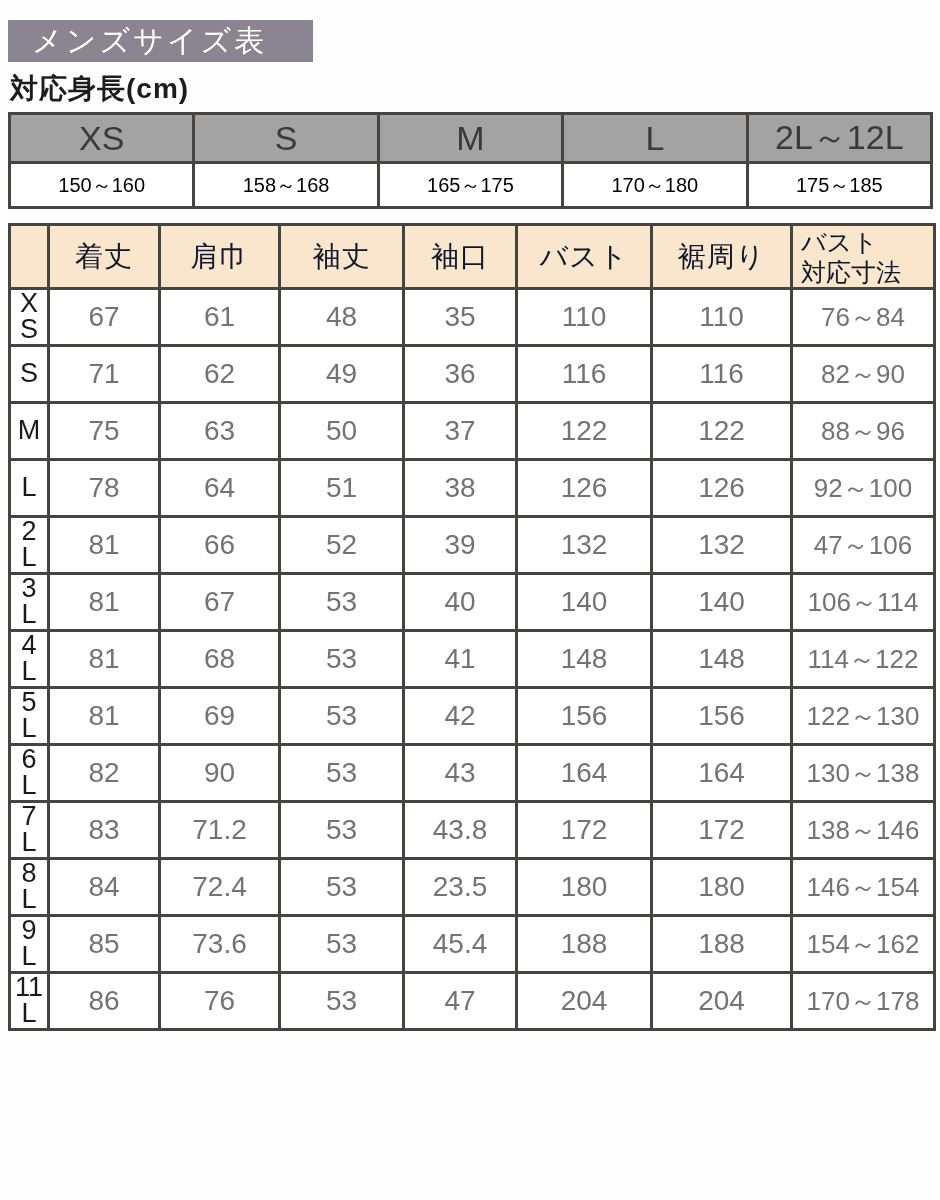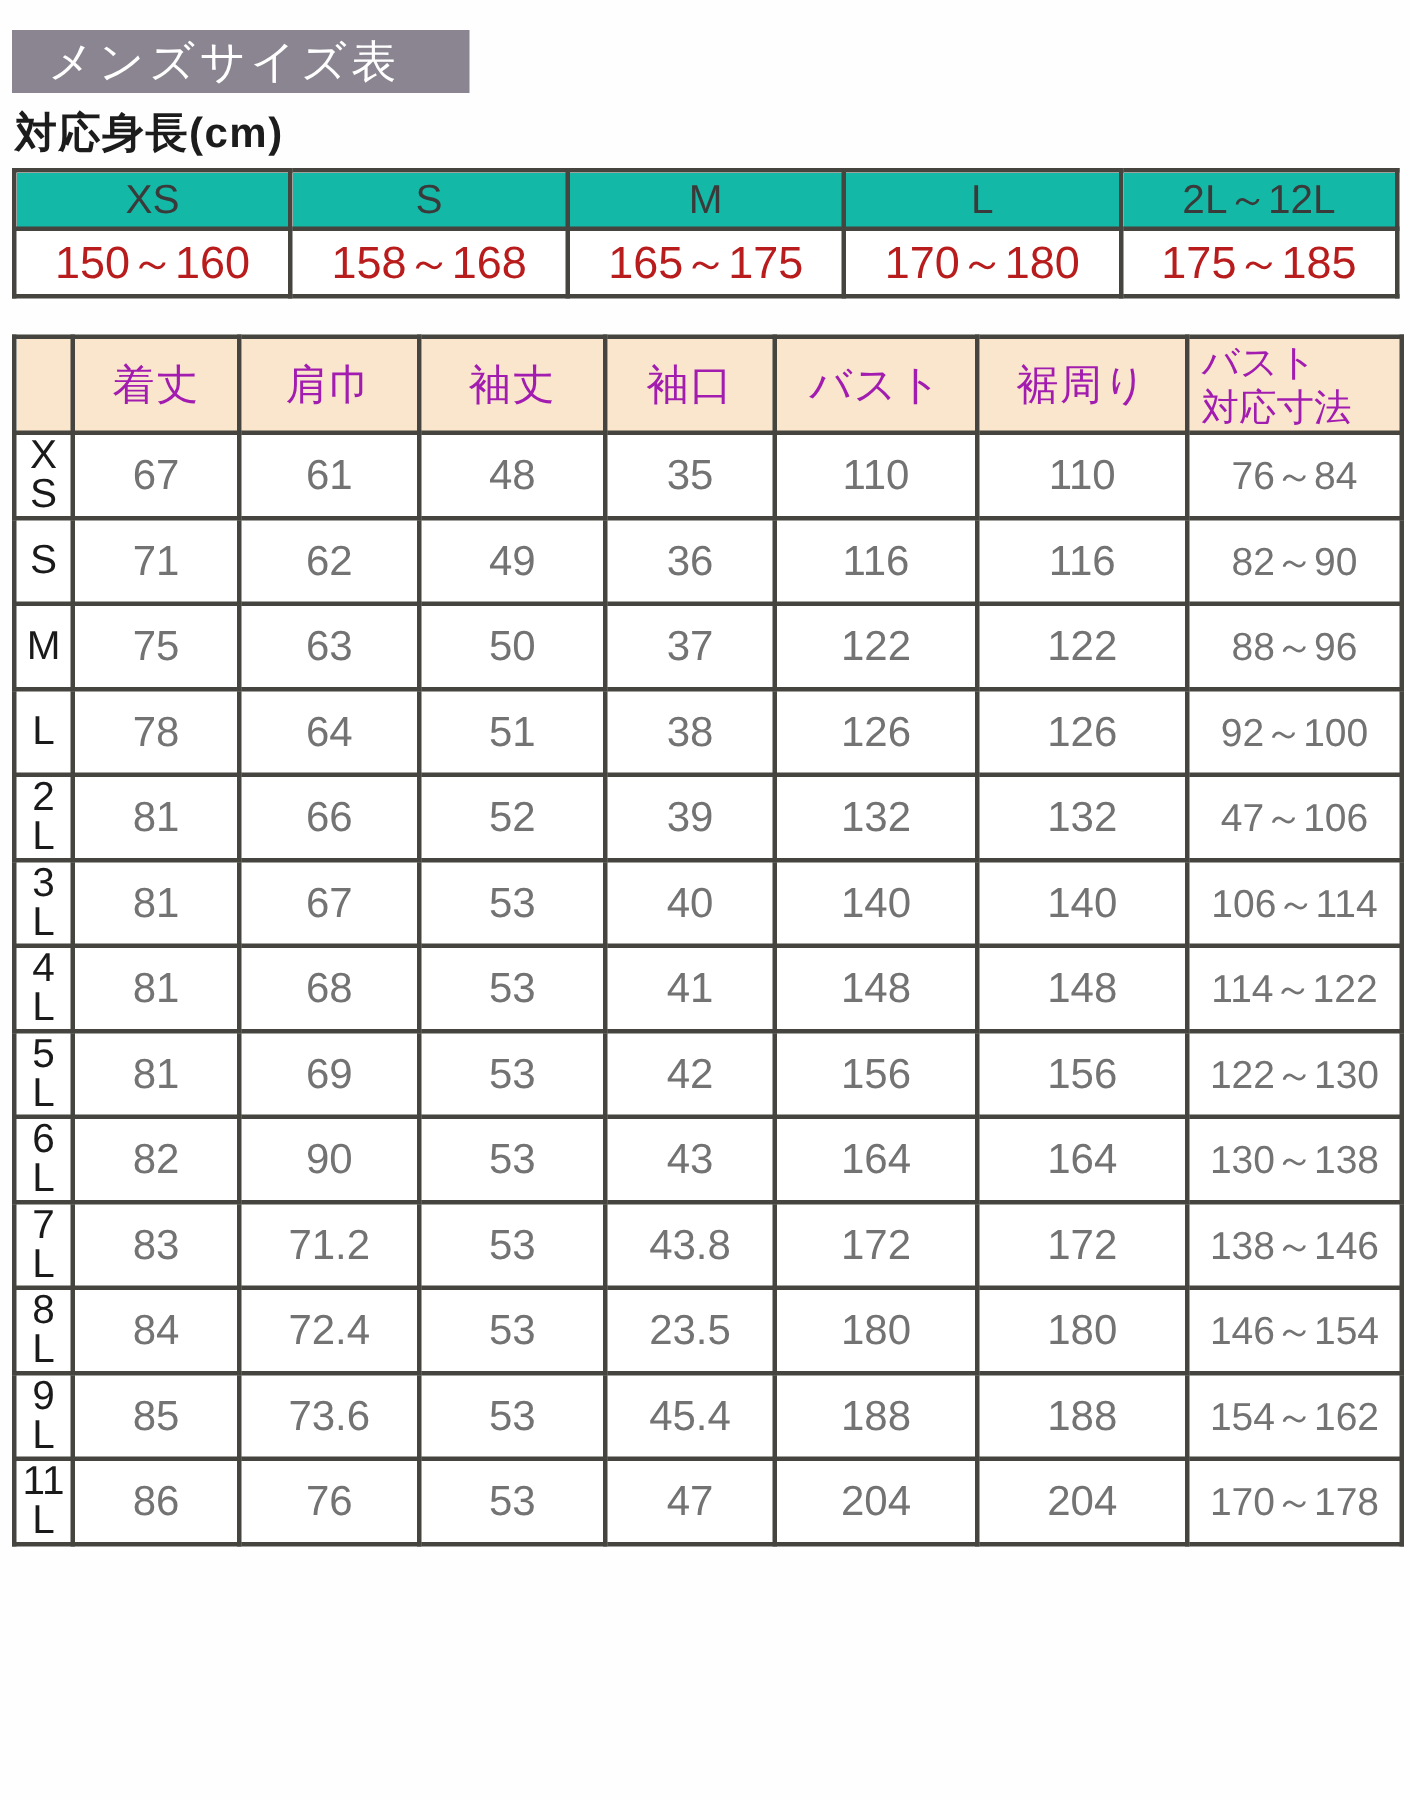--- a/index.html
+++ b/index.html
@@ -49,42 +49,42 @@
   }
   .height-table {
     position: absolute;
     left: 8px;
     top: 112px;
     width: 925px;
   }
   .height-table thead tr { height: 33px; }
   .height-table tbody tr { height: 45px; }
   .height-table th {
-    background: #14b8a6;
+    background: #a3a3a3;
     color: #3a3a3a;
-    font-size: 27px;
+    font-size: 34px;
     font-weight: normal;
   }
   .height-table td {
-    color: #b91c1c;
-    font-size: 30px;
+    color: #000000;
+    font-size: 20px;
     background: #ffffff;
     margin-top: 16px;
   }
   .size-table {
     position: absolute;
     left: 8px;
     top: 223px;
     width: 925px;
   }
   .size-table thead tr { height: 64px; }
   .size-table tbody tr { height: 57px; }
   .size-table thead th {
     background: #f9e6cd;
-    color: #a21caf;
+    color: #0f172a;
     font-size: 28px;
     font-weight: normal;
     letter-spacing: 1px;
   }
   .size-table thead th.wrap-header {
     font-size: 25px;
     text-align: left;
     padding-left: 8px;
     white-space: pre-line;
     line-height: 1.2;

